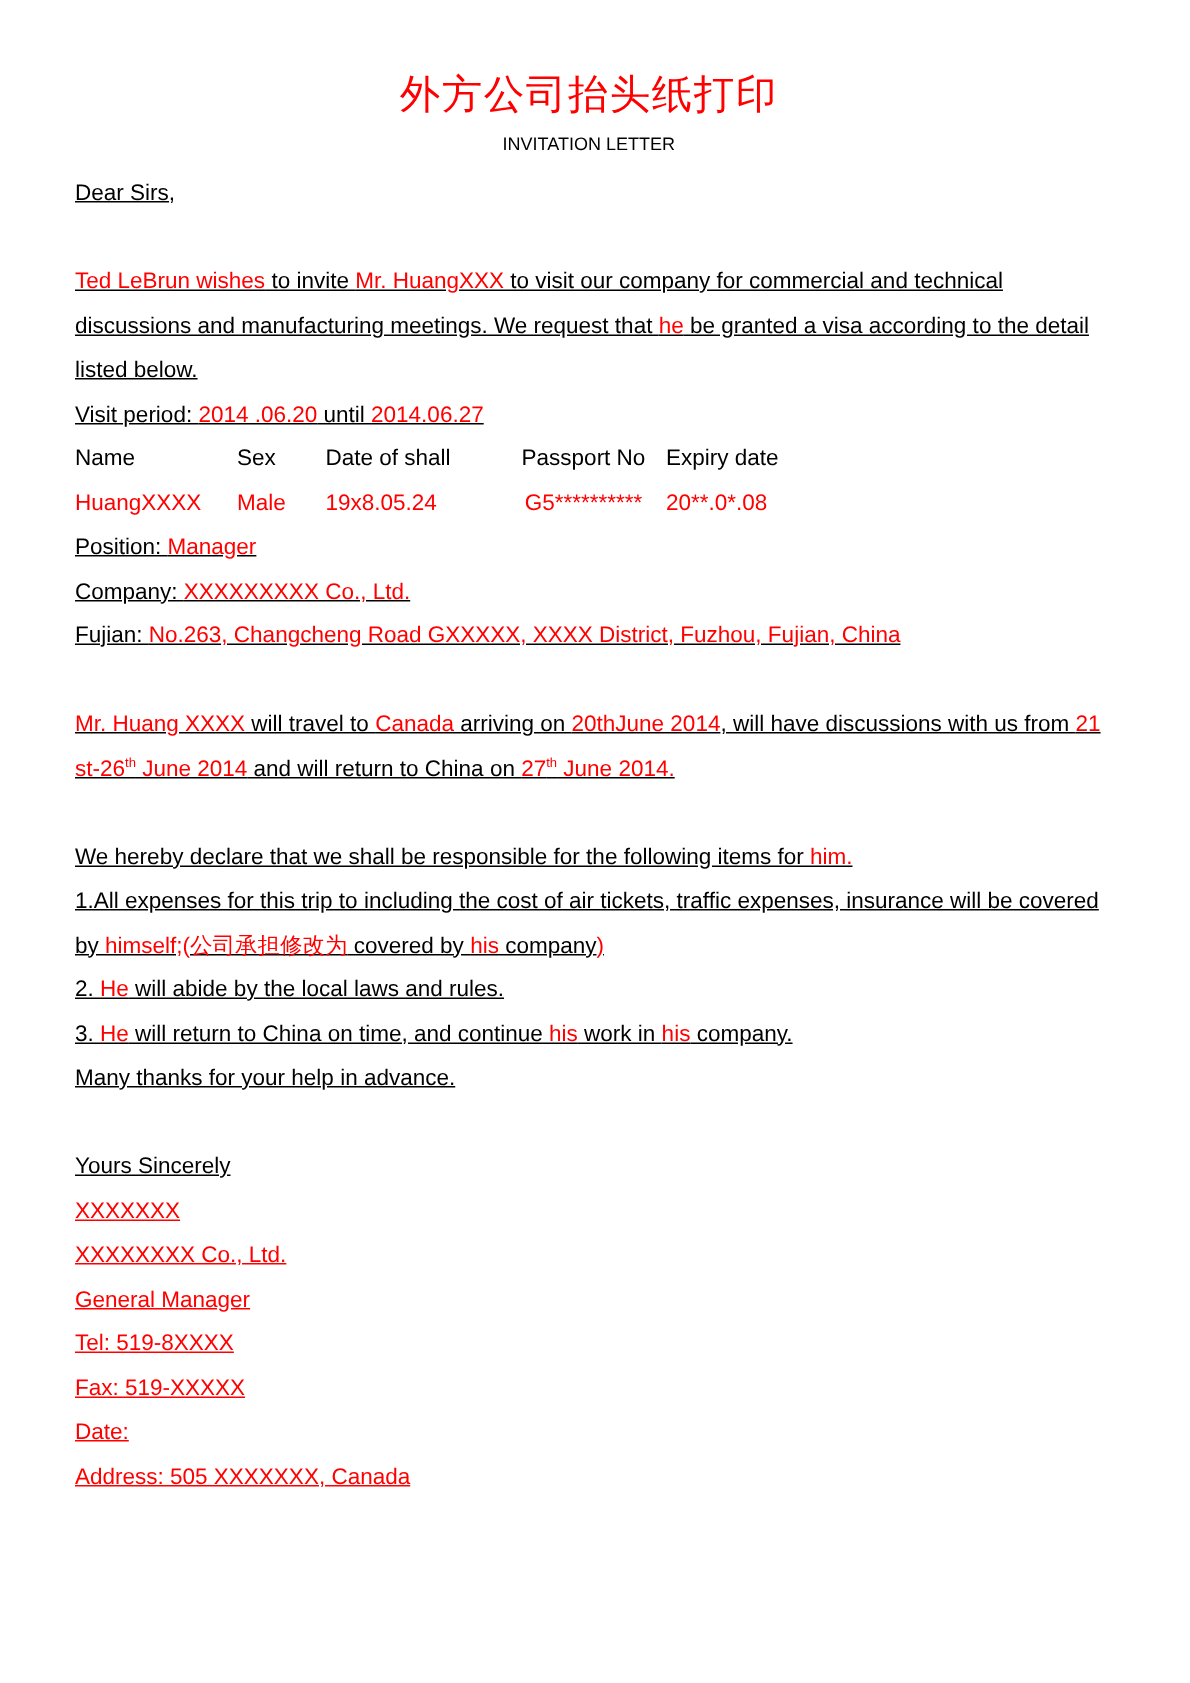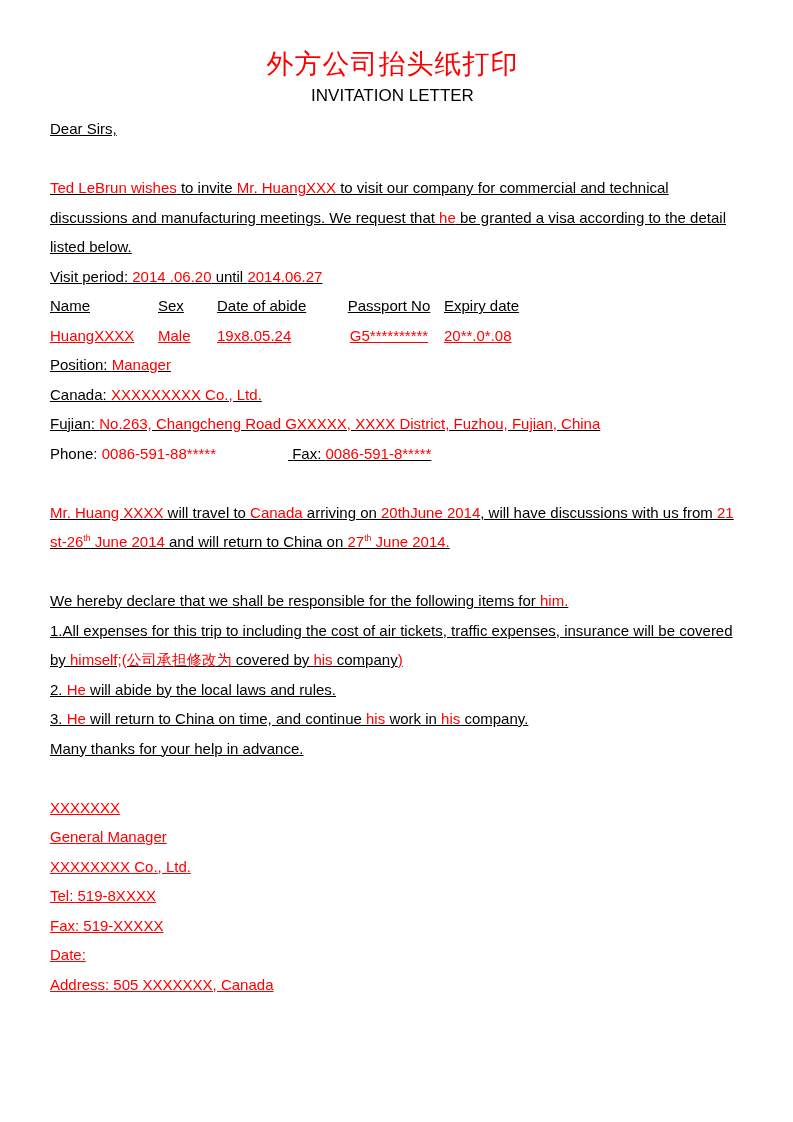--- a/index.html
+++ b/index.html
@@ -21,33 +21,33 @@
     font-weight: normal;
     font-size: 27px;
     line-height: 36px;
     text-align: center;
     color: var(--red);
     letter-spacing: 1px;
   }
   .doc-subtitle {
     margin: 2px 0 0 0;
     font-weight: normal;
-    font-size: 17px;
+    font-size: 12px;
     line-height: 24px;
     text-align: center;
     color: var(--black);
   }
   .line { margin: 0; line-height: 29.5px; text-decoration: underline; }
   .salutation { margin-top: 6px; }
   .blank { height: 29.5px; }
   .red { color: var(--red); }
   .black { color: var(--black); }
   sup { font-size: 0.58em; line-height: 0; }
   .trow { display: flex; line-height: 29.5px; }
-  .tc { display: block; text-decoration: underline; }
+  .tc { display: block; }
   .c0 { width: 108px; }
   .c1 { width: 59px; }
   .c2 { width: 117px; }
   .c3 { width: 110px; text-align: center; }
   .c4 { flex: 1; }
   .phone-group { display: inline-block; width: 238px; }
 </style>
 </head>
 <body>
 
@@ -60,56 +60,53 @@
 
   <div class="blank"></div>
 
   <p class="line"><span class="red">Ted LeBrun wishes</span><span class="black"> to invite </span><span class="red">Mr. HuangXXX</span><span class="black"> to visit our company for commercial and technical discussions and manufacturing meetings. We request that </span><span class="red">he</span><span class="black"> be granted a visa according to the detail listed below.</span></p>
 
   <p class="line"><span class="black">Visit period: </span><span class="red">2014 .06.20</span><span class="black"> until </span><span class="red">2014.06.27</span></p>
 
   <div class="trow">
     <span class="tc c0">Name</span>
     <span class="tc c1">Sex</span>
-    <span class="tc c2">Date of abide</span>
+    <span class="tc c2">Date of shall</span>
     <span class="tc c3">Passport No</span>
     <span class="tc c4">Expiry date</span>
   </div>
   <div class="trow red">
     <span class="tc c0">HuangXXXX</span>
     <span class="tc c1">Male</span>
     <span class="tc c2">19x8.05.24</span>
     <span class="tc c3">G5**********</span>
     <span class="tc c4">20**.0*.08</span>
   </div>
 
   <p class="line"><span class="black">Position: </span><span class="red">Manager</span></p>
-  <p class="line"><span class="black">Canada: </span><span class="red">XXXXXXXXX Co., Ltd.</span></p>
+  <p class="line"><span class="black">Company: </span><span class="red">XXXXXXXXX Co., Ltd.</span></p>
   <p class="line"><span class="black">Fujian: </span><span class="red">No.263, Changcheng Road GXXXXX, XXXX District, Fuzhou, Fujian, China</span></p>
 
-  <p class="line">
-    <span class="phone-group"><span class="black">Phone: </span><span class="red">0086-591-88*****</span></span>
-    <span class="fax-group"><span class="black">Fax: </span><span class="red">0086-591-8*****</span></span>
-  </p>
 
   <div class="blank"></div>
 
   <p class="line"><span class="red">Mr. Huang XXXX</span><span class="black"> will travel to </span><span class="red">Canada</span><span class="black"> arriving on </span><span class="red">20thJune 2014</span><span class="black">, will have discussions with us from </span><span class="red">21 st-26</span><sup class="red">th</sup><span class="red"> June 2014</span><span class="black"> and will return to China on </span><span class="red">27</span><sup class="red">th</sup><span class="red"> June 2014.</span></p>
 
   <div class="blank"></div>
 
   <p class="line"><span class="black">We hereby declare that we shall be responsible for the following items for </span><span class="red">him.</span></p>
   <p class="line"><span class="black">1.All expenses for this trip to including the cost of air tickets, traffic expenses, insurance will be covered by </span><span class="red">himself;(公司承担修改为</span><span class="black"> covered by </span><span class="red">his</span><span class="black"> company</span><span class="red">)</span></p>
   <p class="line"><span class="black">2. </span><span class="red">He</span><span class="black"> will abide by the local laws and rules.</span></p>
   <p class="line"><span class="black">3. </span><span class="red">He</span><span class="black"> will return to China on time, and continue </span><span class="red">his</span><span class="black"> work in </span><span class="red">his</span><span class="black"> company.</span></p>
   <p class="line">Many thanks for your help in advance.</p>
 
   <div class="blank"></div>
 
+  <p class="line">Yours Sincerely</p>
   <p class="line red">XXXXXXX</p>
+  <p class="line red">XXXXXXXX Co., Ltd.</p>
   <p class="line red">General Manager</p>
-  <p class="line red">XXXXXXXX Co., Ltd.</p>
   <p class="line red">Tel: 519-8XXXX</p>
   <p class="line red">Fax: 519-XXXXX</p>
   <p class="line red">Date:</p>
   <p class="line red">Address: 505 XXXXXXX, Canada</p>
 
 </div>
 
 </body></html>

